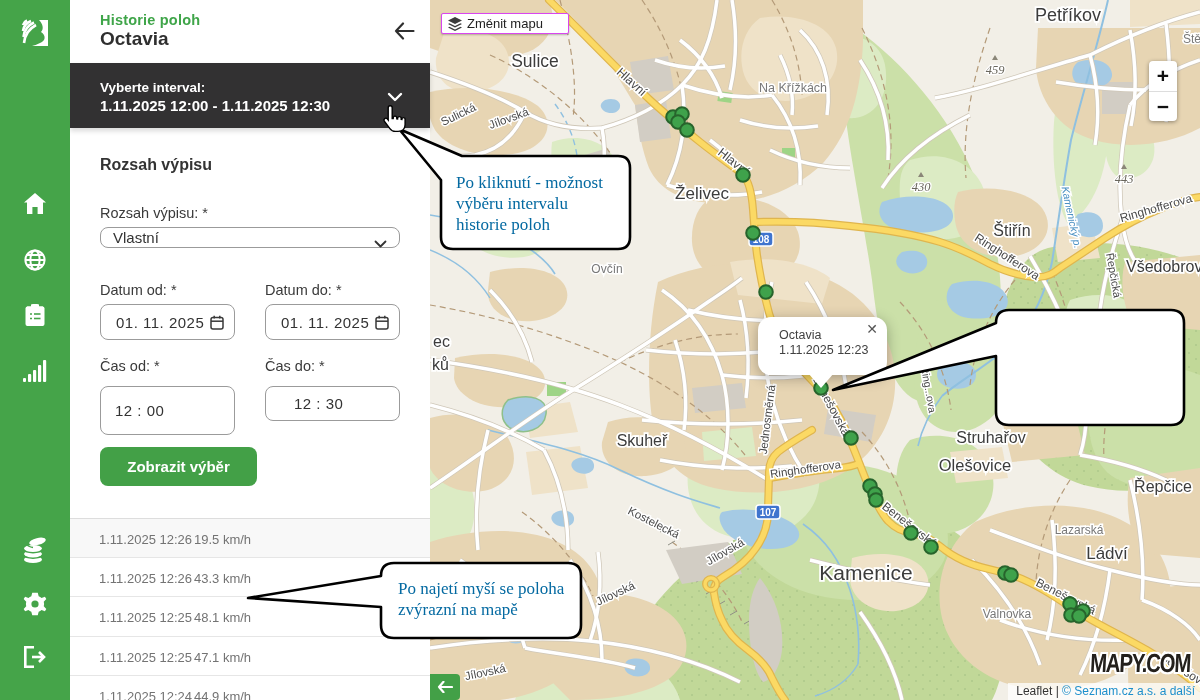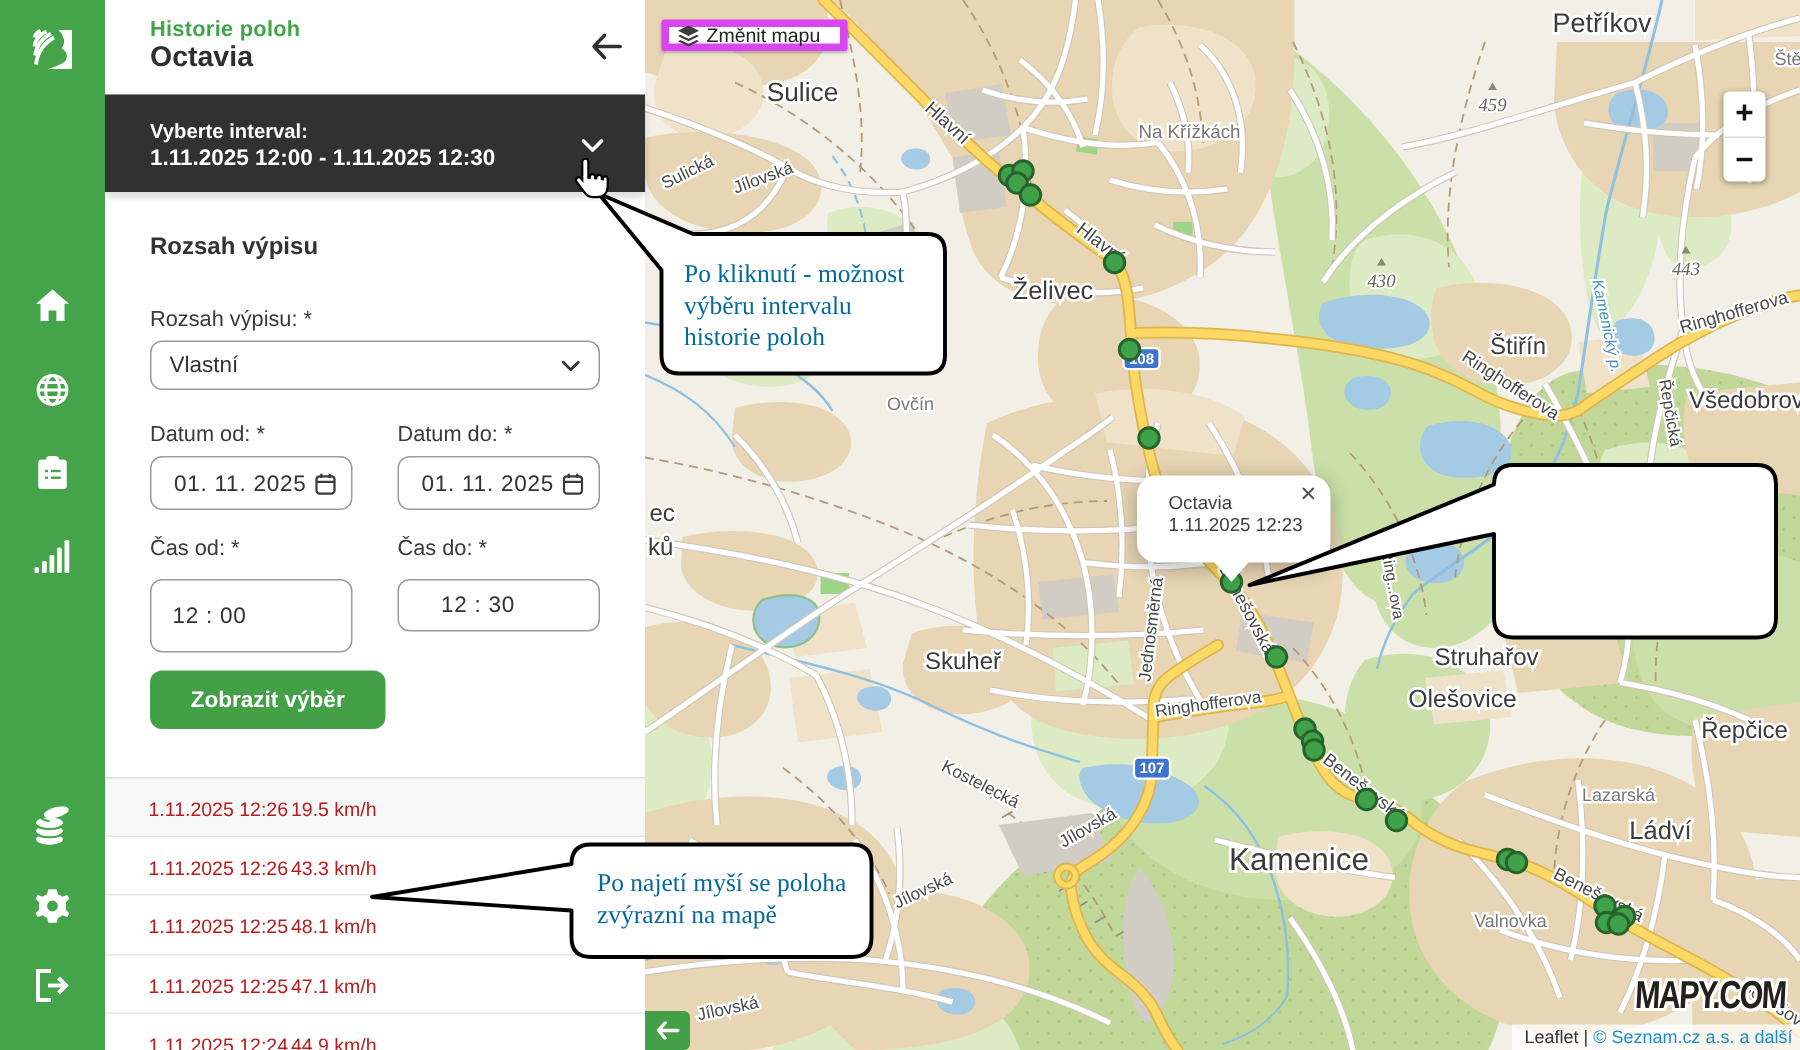--- a/index.html
+++ b/index.html
@@ -8,25 +8,25 @@
   #sidebar { position:absolute; left:0; top:0; width:70px; height:700px; background:#45a449; z-index:30; }
   #panel { position:absolute; left:70px; top:0; width:360px; height:700px; background:#fff; z-index:20; }
   .grntxt { color:#3fa549; font-weight:bold; font-size:14.5px; letter-spacing:.2px; }
   #octavia { font-size:19px; font-weight:bold; color:#2f2f2f; }
   #darkbar { position:absolute; left:0; top:63px; width:360px; height:65px; background:#323132; color:#fff; box-shadow:0 3px 5px rgba(0,0,0,0.15); }
   #darkbar .l1 { position:absolute; left:30px; top:17px; font-weight:bold; font-size:13.5px; }
   #darkbar .l2 { position:absolute; left:30px; top:34px; font-weight:bold; font-size:15px; }
   .formlabel { position:absolute; font-size:14.5px; color:#3a3a3a; }
   .inputbox { position:absolute; border:1px solid #9b9b9b; border-radius:8px; background:#fff; color:#333; font-size:15px; display:flex; align-items:center; }
   #shbtn { position:absolute; left:30px; top:447px; width:157px; height:39px; background:#43a047; border-radius:8px; color:#fff; font-weight:bold; font-size:15px; display:flex; align-items:center; justify-content:center; }
-  .row { position:absolute; left:0; width:360px; height:39.5px; border-bottom:1px solid #e6e6e6; font-size:13px; color:#b91c1c; }
+  .row { position:absolute; left:0; width:360px; height:39.5px; border-bottom:1px solid #e6e6e6; font-size:13px; color:#737373; }
   .row .d { position:absolute; left:29px; top:13px; }
   .row .s { position:absolute; left:124px; top:13px; }
   #map { position:absolute; left:430px; top:0; width:770px; height:700px; background:#f1eee6; overflow:hidden; }
-  #zmenit { position:absolute; left:11px; top:13px; height:21px; background:#fff; border:5px solid #d946ef; border-radius:2px; font-size:13px; color:#222; display:flex; align-items:center; padding:0 13px 0 5px; box-shadow:0 1px 2px rgba(0,0,0,.25); z-index:5;}
+  #zmenit { position:absolute; left:11px; top:13px; height:21px; background:#fff; border:1px solid #d946ef; border-radius:2px; font-size:13px; color:#222; display:flex; align-items:center; padding:0 25px 0 5px; box-shadow:0 1px 2px rgba(0,0,0,.25); z-index:5;}
   #zoomctl { position:absolute; left:719px; top:61px; width:28px; height:60px; background:#fff; border-radius:4px; box-shadow:0 1px 4px rgba(0,0,0,.4); z-index:5; }
   #zoomctl .zb { width:28px; height:30px; display:flex; align-items:center; justify-content:center; font-size:21px; font-weight:bold; color:#111; }
   #zoomctl .sep { height:1px; background:#ddd; }
   #popup { position:absolute; left:328px; top:317px; width:129px; height:58px; background:#fff; border-radius:13px; box-shadow:0 3px 14px rgba(0,0,0,.3); z-index:6; font-size:12.5px; color:#414141; }
   #popup .t1 { position:absolute; left:21px; top:11px; }
   #popup .t2 { position:absolute; left:21px; top:26px; }
   #popup .x  { position:absolute; right:9px; top:4px; font-size:14px; color:#555; }
   #ptail { position:absolute; left:378px; top:373px; width:0; height:0; border-left:13px solid transparent; border-right:13px solid transparent; border-top:15px solid #fff; z-index:6; }
   #backbtn { position:absolute; left:0px; top:674px; width:30px; height:26px; background:#43a047; border-radius:0 4px 4px 0; z-index:6; display:flex; align-items:center; justify-content:center; }
   #attr { position:absolute; right:0; bottom:0; height:17px; background:rgba(255,255,255,.75); z-index:6; font-size:12px; color:#333; padding:1px 5px 0 8px; white-space:nowrap; }
@@ -474,21 +474,21 @@
       </svg>
     <div id="darkbar">
       <div class="l1">Vyberte interval:</div>
       <div class="l2">1.11.2025 12:00 - 1.11.2025 12:30</div>
       <svg style="position:absolute;left:317px;top:29px;" width="16" height="10" viewBox="0 0 16 10">
           <polyline points="2,2 8,8 14,2" fill="none" stroke="#fff" stroke-width="2.4" stroke-linecap="round" stroke-linejoin="round"></polyline>
         </svg>
     </div>
     <div style="position:absolute;left:30px;top:156px;font-size:16px;font-weight:bold;color:#333;">Rozsah výpisu</div>
     <div class="formlabel" style="left:30px;top:205px;">Rozsah výpisu: *</div>
-    <div class="inputbox" style="left:30px;top:227px;width:300px;height:33px;">
+    <div class="inputbox" style="left:30px;top:227px;width:300px;height:21px;">
       <span style="margin-left:12px;">Vlastní</span>
       <svg style="position:absolute;right:12px;top:12px;" width="13" height="9" viewBox="0 0 13 9">
           <polyline points="1.5,1.5 6.5,6.5 11.5,1.5" fill="none" stroke="#333" stroke-width="1.8" stroke-linecap="round" stroke-linejoin="round"></polyline>
         </svg>
     </div>
     <div class="formlabel" style="left:30px;top:282px;">Datum od: *</div>
     <div class="formlabel" style="left:195px;top:282px;">Datum do: *</div>
     <div class="inputbox" style="left:30px;top:304px;width:135px;height:36px;">
         <span style="margin-left:15px;letter-spacing:.5px;">01. 11. 2025</span>
         <svg width="14" height="15" viewBox="0 0 14 15" style="position:absolute;right:10px;top:10px;">

